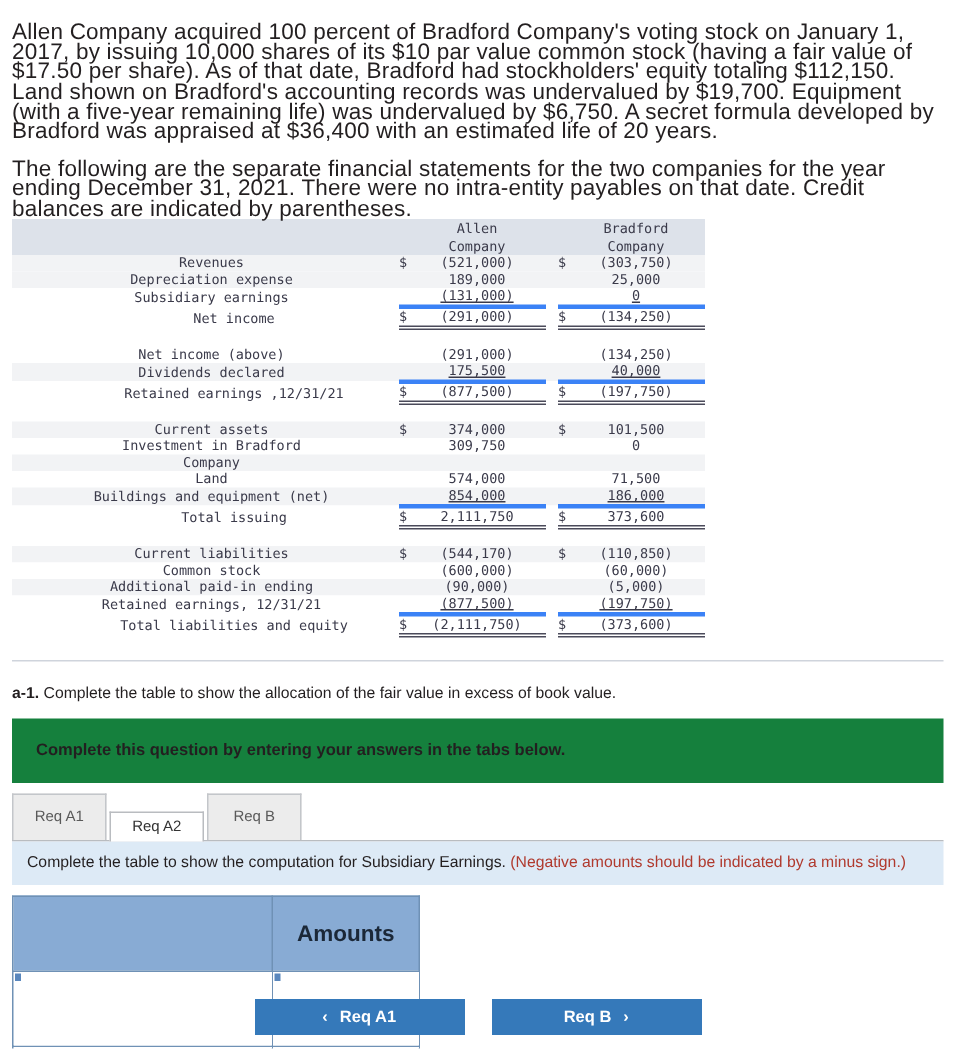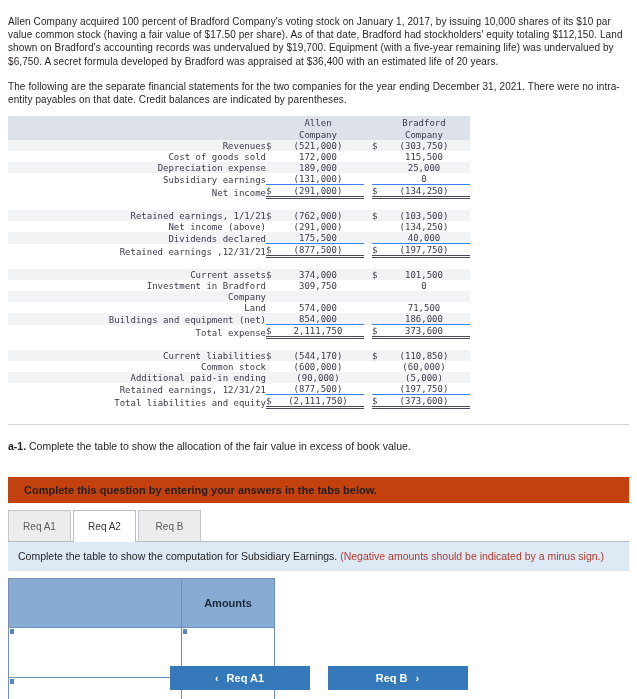--- a/index.html
+++ b/index.html
@@ -13,69 +13,69 @@
     font-family: "Liberation Sans", sans-serif;
     font-size: 11px;
     color: #231f20;
     overflow: hidden;
     position: relative;
   }
   .page { padding: 0 8px; box-sizing: border-box; width: 637px; }
 
   
   .intro {
-    font-size: 10px;
+    font-size: 15px;
     line-height: 13.2px;
     color: #231f20;
     margin: 0;
     letter-spacing: 0.01em;
   }
   #intro-para-1 { padding-top: 15px; }
   #intro-para-2 { padding-top: 12px; }
 
   
-  .fin-wrap { margin-top: 10px; }
+  .fin-wrap { }
   table.fin {
     border-collapse: collapse;
     width: 430px;
     font-family: "DejaVu Sans Mono", monospace;
     font-size: 9px;
     color: #3a3a4a;
     table-layout: fixed;
   }
   table.fin td, table.fin th { padding: 0; height: 11px; vertical-align: bottom; }
-  .fin .c-label { width: 250px; text-align: right; padding-left: 8px; }
+  .fin .c-label { width: 250px; text-align: center; padding-left: 8px; }
   .fin .c-sym   { width: 14px;  text-align: left; }
   .fin .c-num   { width: 76px;  text-align: center; padding-right: 8px; }
   .fin .c-gap   { width: 8px; }
   .fin .hdr td {
     background: #dde2ea;
     text-align: center;
     height: 12px;
     color: #3a3a4a;
   }
   .fin tr.shade td { background: #f2f3f5; }
   .fin tr.plain td { background: #ffffff; }
   .indent1 { padding-left: 38px !important; }
-  .u-single { border-bottom: 1px solid #3b82f6; }
+  .u-single { border-bottom: 3px solid #3b82f6; text-decoration: underline; }
   .u-double { border-bottom: 3px double #4a4a5a; }
   .spacer-row td { height: 5px; background:#ffffff; }
   .fin-rule { border-top: 1px solid #cfd4dc; width: 621px; margin-top: 4px;}
 
   
   .reqs { margin-top: 14px; font-size: 10.5px; line-height: 14px; color:#231f20; }
   .reqs .rq { display: block; }
   .reqs b { font-weight: bold; text-align: right; }
   .rq-b { padding-left: 12px; }
 
   
   .grey-band {
-    margin-top: 24px;
-    background: #c2410c;
-    height: 26px;
+    margin-top: 10px;
+    background: #15803d;
+    height: 43px;
     width: 621px;
     box-sizing: border-box;
     display: flex;
     align-items: center;
     padding-left: 16px;
     font-weight: bold;
     font-size: 11px;
     color: #231f20;
   }
 
@@ -101,21 +101,21 @@
     font-size: 10px;
     display: flex;
     align-items: center;
     justify-content: center;
     margin-right: 2px;
     position: relative;
   }
   .tab.active {
     background: #ffffff;
     color: #333333;
-    height: 32px;
+    height: 20px;
     margin-bottom: -1px;
     border-color: #b9bcc0;
   }
 
   
   .blue-bar {
     background: #ddeaf6;
     width: 621px;
     box-sizing: border-box;
     padding: 7px 10px 8px 10px;
@@ -127,21 +127,21 @@
 
   
   .ans-wrap { margin-top: 7px; }
   table.ans {
     border-collapse: collapse;
     table-layout: fixed;
   }
   table.ans td {
     border: 1px solid #6f91b5;
     height: 17px;
-    font-size: 11px;
+    font-size: 15px;
     color: #231f20;
     padding: 16px;
   }
   .ans .a-lbl { width: 140px; }
   .ans .a-amt { width: 60px; }
   .ans thead td {
     background: #88abd4;
     text-align: center;
     font-weight: bold;
     color: #1b2838;
@@ -222,28 +222,20 @@
             <td class="c-num">Company</td>
           </tr>
           <tr class="shade">
             <td class="c-label">Revenues</td>
             <td class="c-sym">$</td>
             <td class="c-num">(521,000)</td>
             <td class="c-gap"></td>
             <td class="c-sym">$</td>
             <td class="c-num">(303,750)</td>
           </tr>
-          <tr class="plain">
-            <td class="c-label">Cost of goods sold</td>
-            <td class="c-sym"></td>
-            <td class="c-num">172,000</td>
-            <td class="c-gap"></td>
-            <td class="c-sym"></td>
-            <td class="c-num">115,500</td>
-          </tr>
           <tr class="shade">
             <td class="c-label">Depreciation expense</td>
             <td class="c-sym"></td>
             <td class="c-num">189,000</td>
             <td class="c-gap"></td>
             <td class="c-sym"></td>
             <td class="c-num">25,000</td>
           </tr>
           <tr class="plain">
             <td class="c-label">Subsidiary earnings</td>
@@ -257,28 +249,20 @@
             <td class="c-label indent1">Net income</td>
             <td class="c-sym u-double">$</td>
             <td class="c-num u-double">(291,000)</td>
             <td class="c-gap"></td>
             <td class="c-sym u-double">$</td>
             <td class="c-num u-double">(134,250)</td>
           </tr>
           <tr class="spacer-row">
             <td colspan="6"></td>
           </tr>
-          <tr class="shade">
-            <td class="c-label">Retained earnings, 1/1/21</td>
-            <td class="c-sym">$</td>
-            <td class="c-num">(762,000)</td>
-            <td class="c-gap"></td>
-            <td class="c-sym">$</td>
-            <td class="c-num">(103,500)</td>
-          </tr>
           <tr class="plain">
             <td class="c-label">Net income (above)</td>
             <td class="c-sym"></td>
             <td class="c-num">(291,000)</td>
             <td class="c-gap"></td>
             <td class="c-sym"></td>
             <td class="c-num">(134,250)</td>
           </tr>
           <tr class="shade">
             <td class="c-label">Dividends declared</td>
@@ -333,21 +317,21 @@
           </tr>
           <tr class="shade">
             <td class="c-label">Buildings and equipment (net)</td>
             <td class="c-sym u-single"></td>
             <td class="c-num u-single">854,000</td>
             <td class="c-gap"></td>
             <td class="c-sym u-single"></td>
             <td class="c-num u-single">186,000</td>
           </tr>
           <tr class="plain">
-            <td class="c-label indent1">Total expense</td>
+            <td class="c-label indent1">Total issuing</td>
             <td class="c-sym u-double">$</td>
             <td class="c-num u-double">2,111,750</td>
             <td class="c-gap"></td>
             <td class="c-sym u-double">$</td>
             <td class="c-num u-double">373,600</td>
           </tr>
           <tr class="spacer-row">
             <td colspan="6"></td>
           </tr>
           <tr class="shade">

